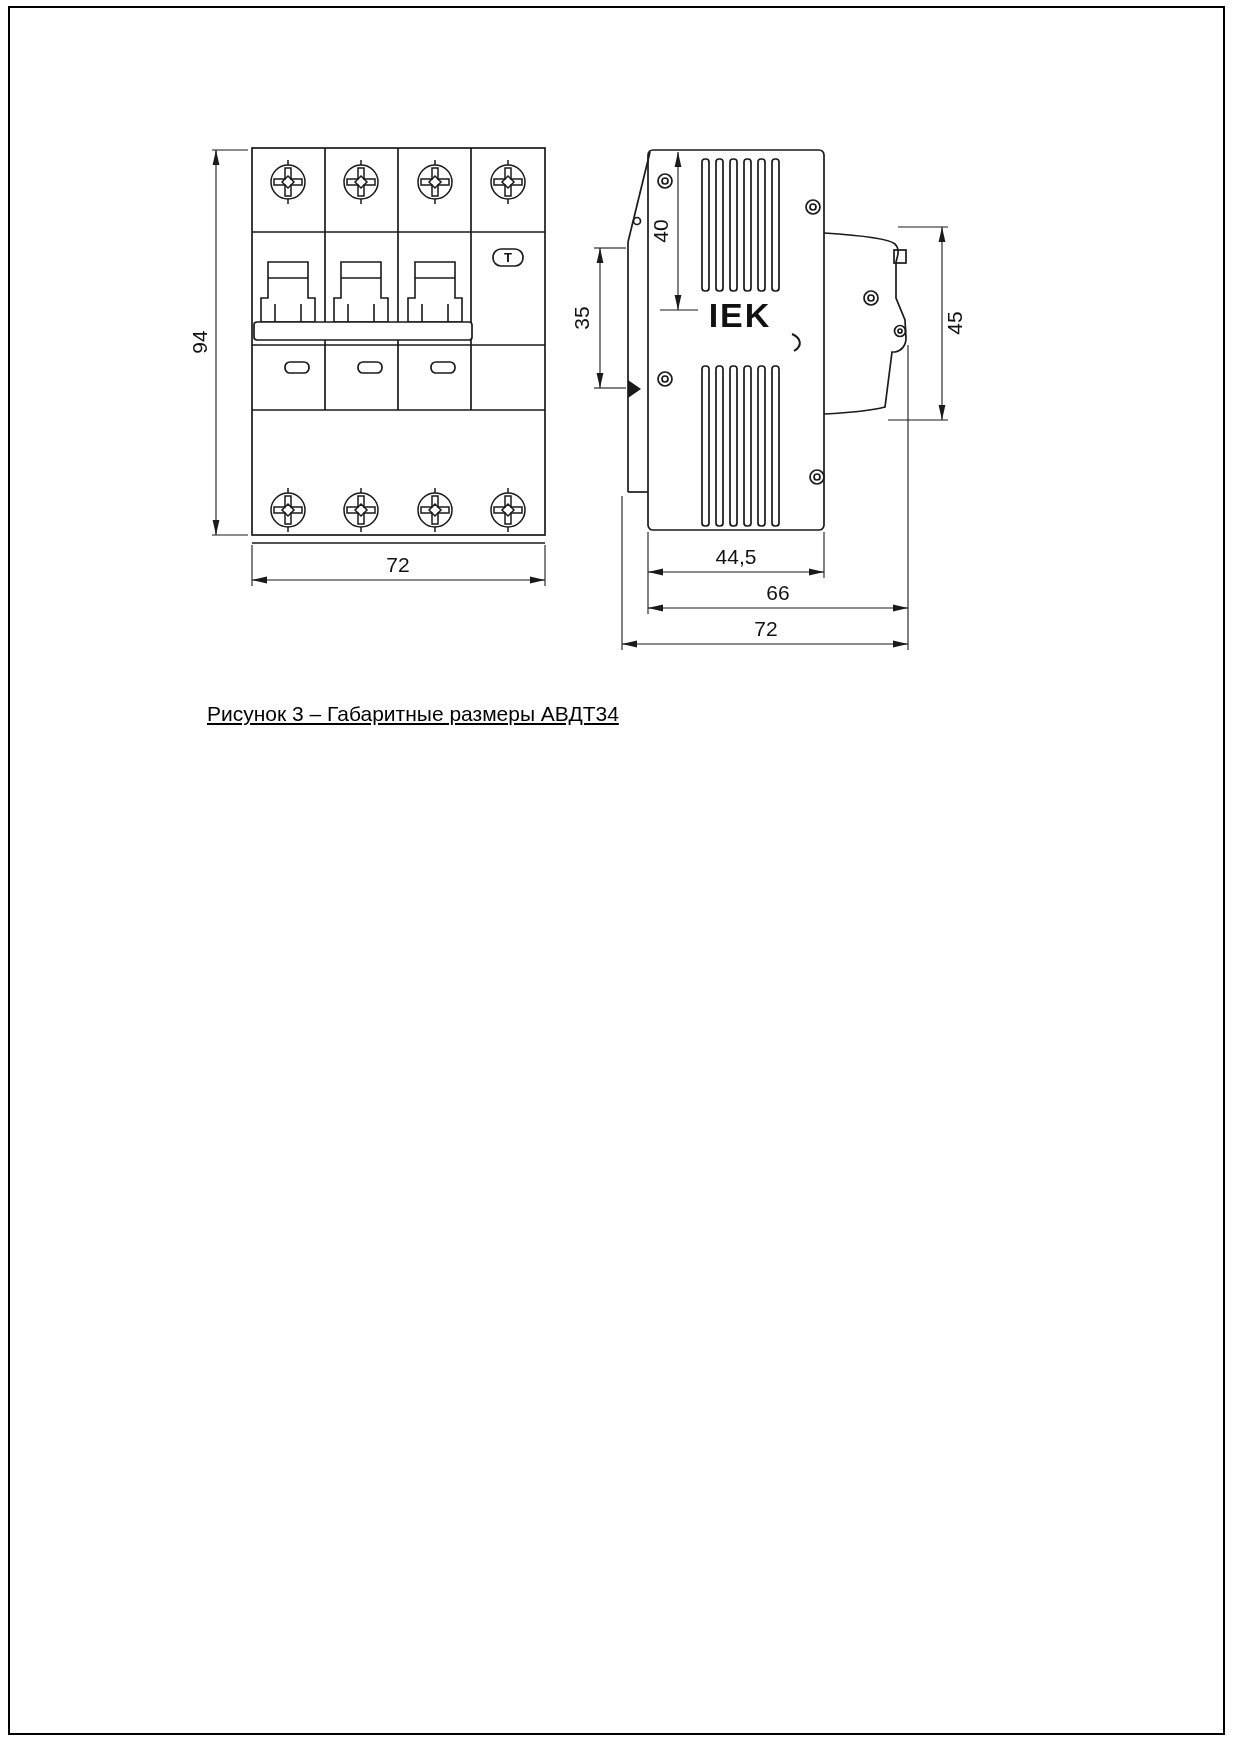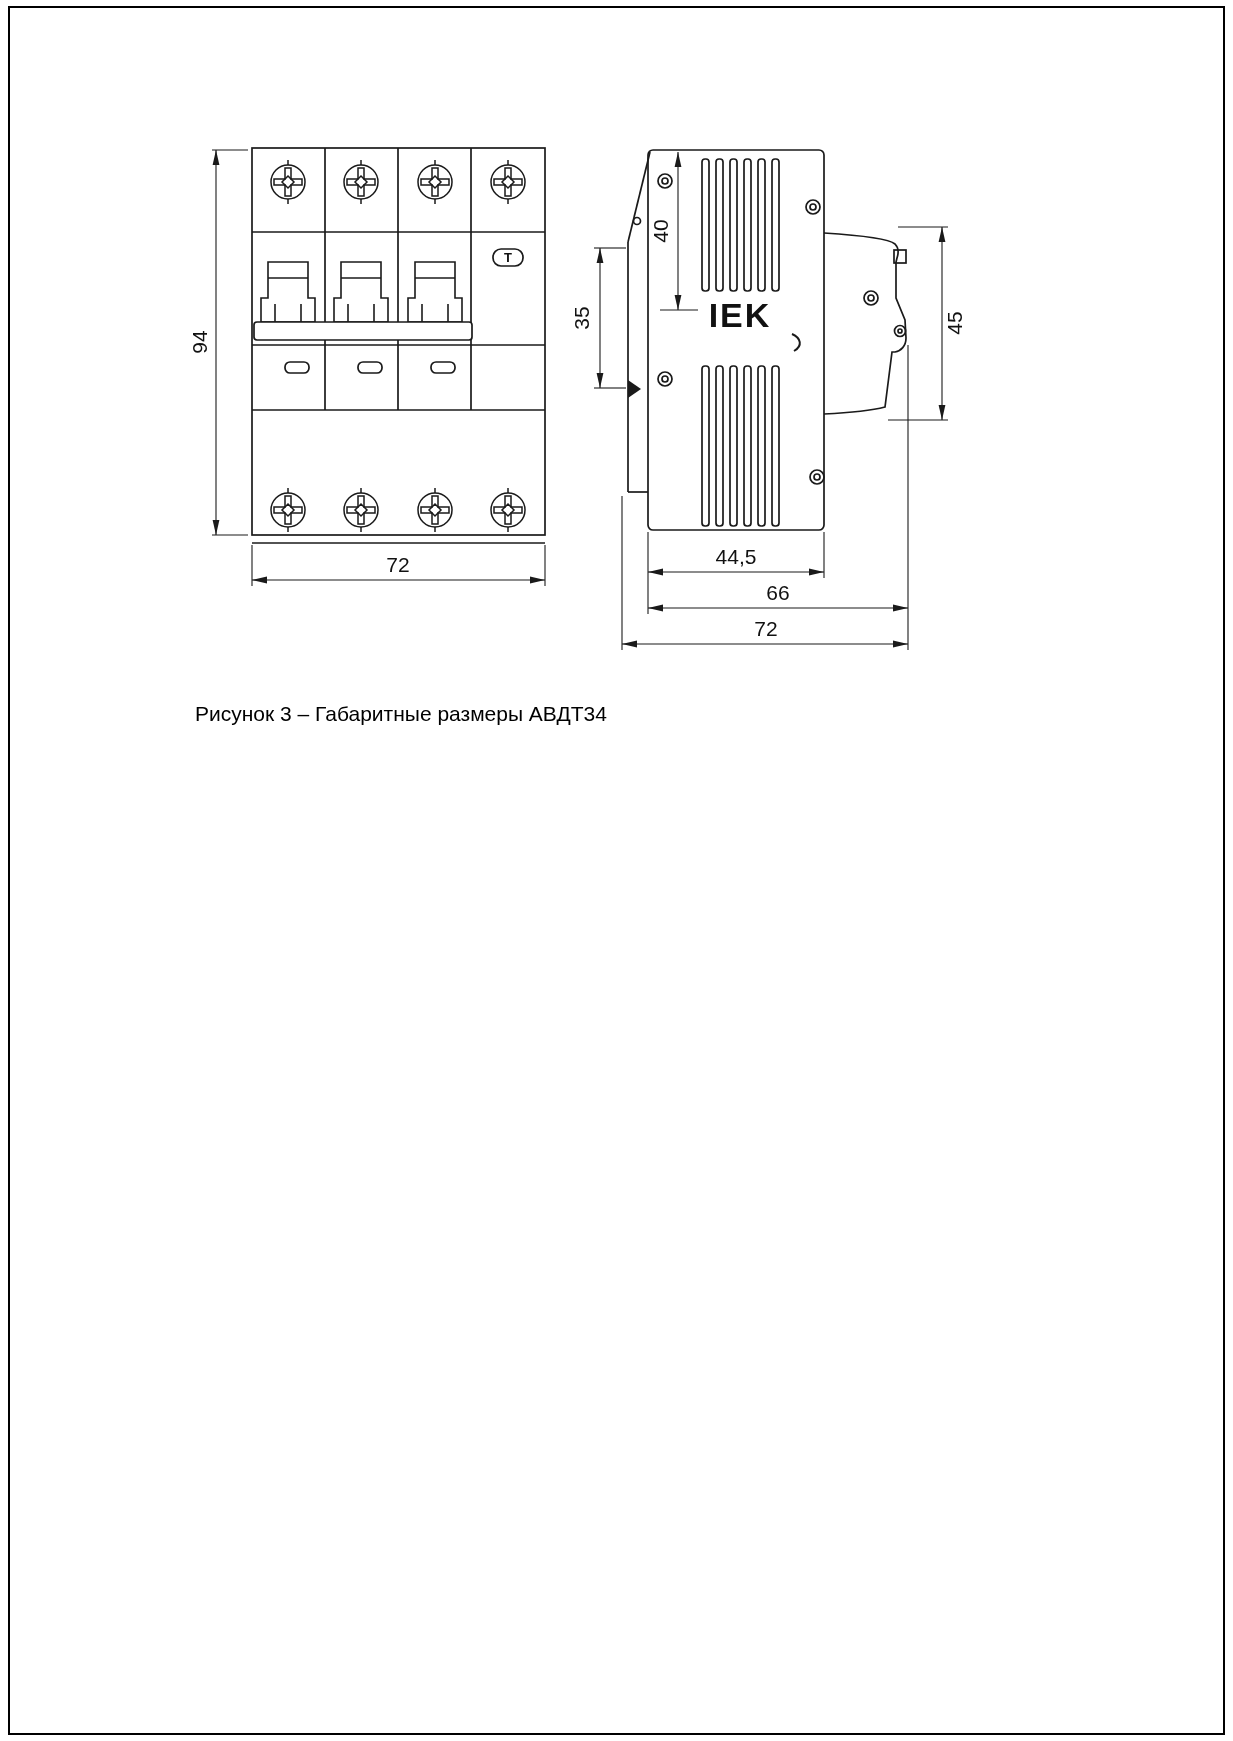--- a/index.html
+++ b/index.html
@@ -33,25 +33,26 @@
     font-size: 34px;
     font-weight: bold;
     letter-spacing: 2px;
   }
   svg.drawing text.btn-label {
     font-size: 13px;
     font-weight: bold;
   }
   .caption {
     position: absolute;
-    left: 195px;
+    left: 207px;
     top: 702px;
     font-size: 21px;
     color: #000;
     white-space: nowrap;
+    text-decoration: underline;
   }
 </style>
 </head>
 <body>
 
 <div class="page">
 
   <svg class="drawing" viewBox="0 0 1233 1741" xmlns="http://www.w3.org/2000/svg">
 
     <defs>

